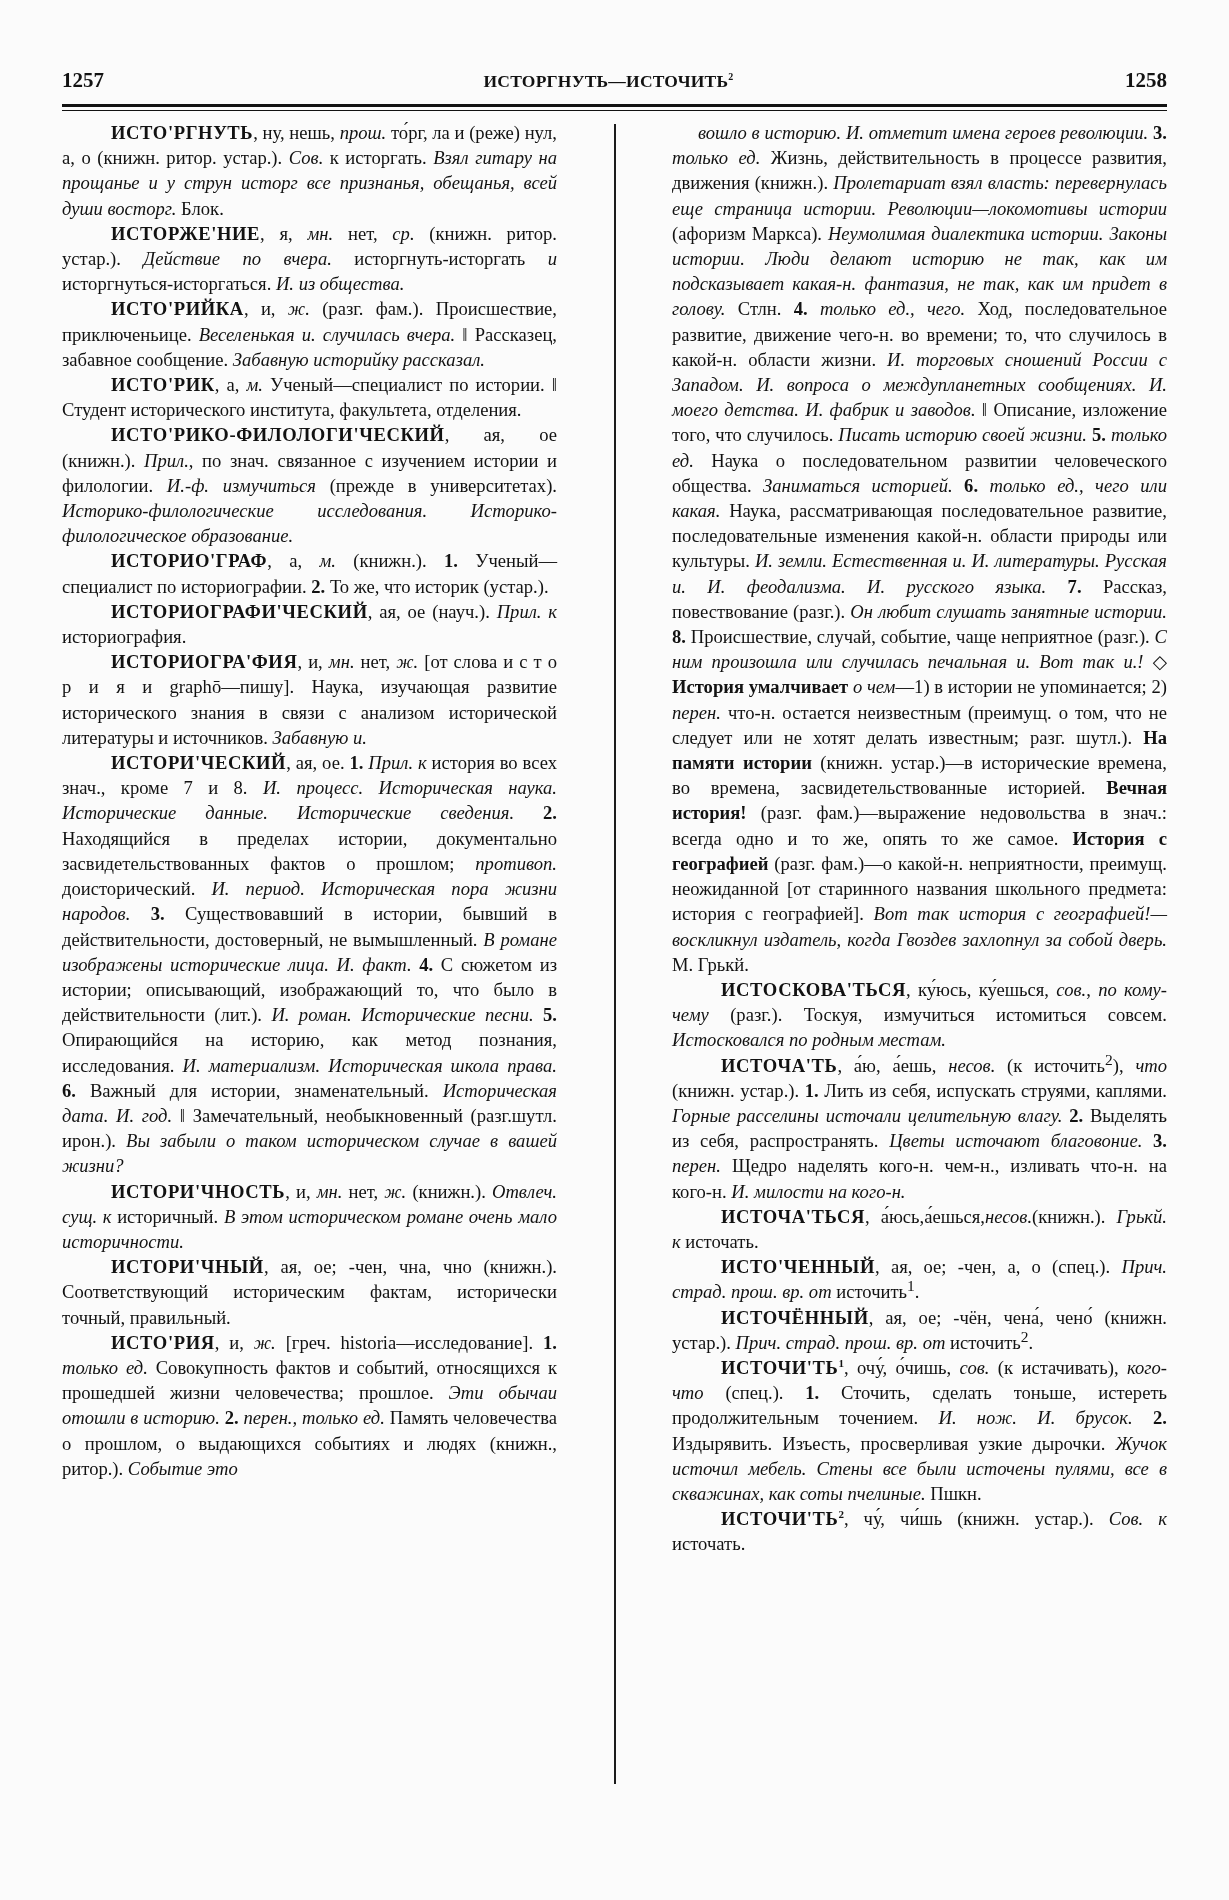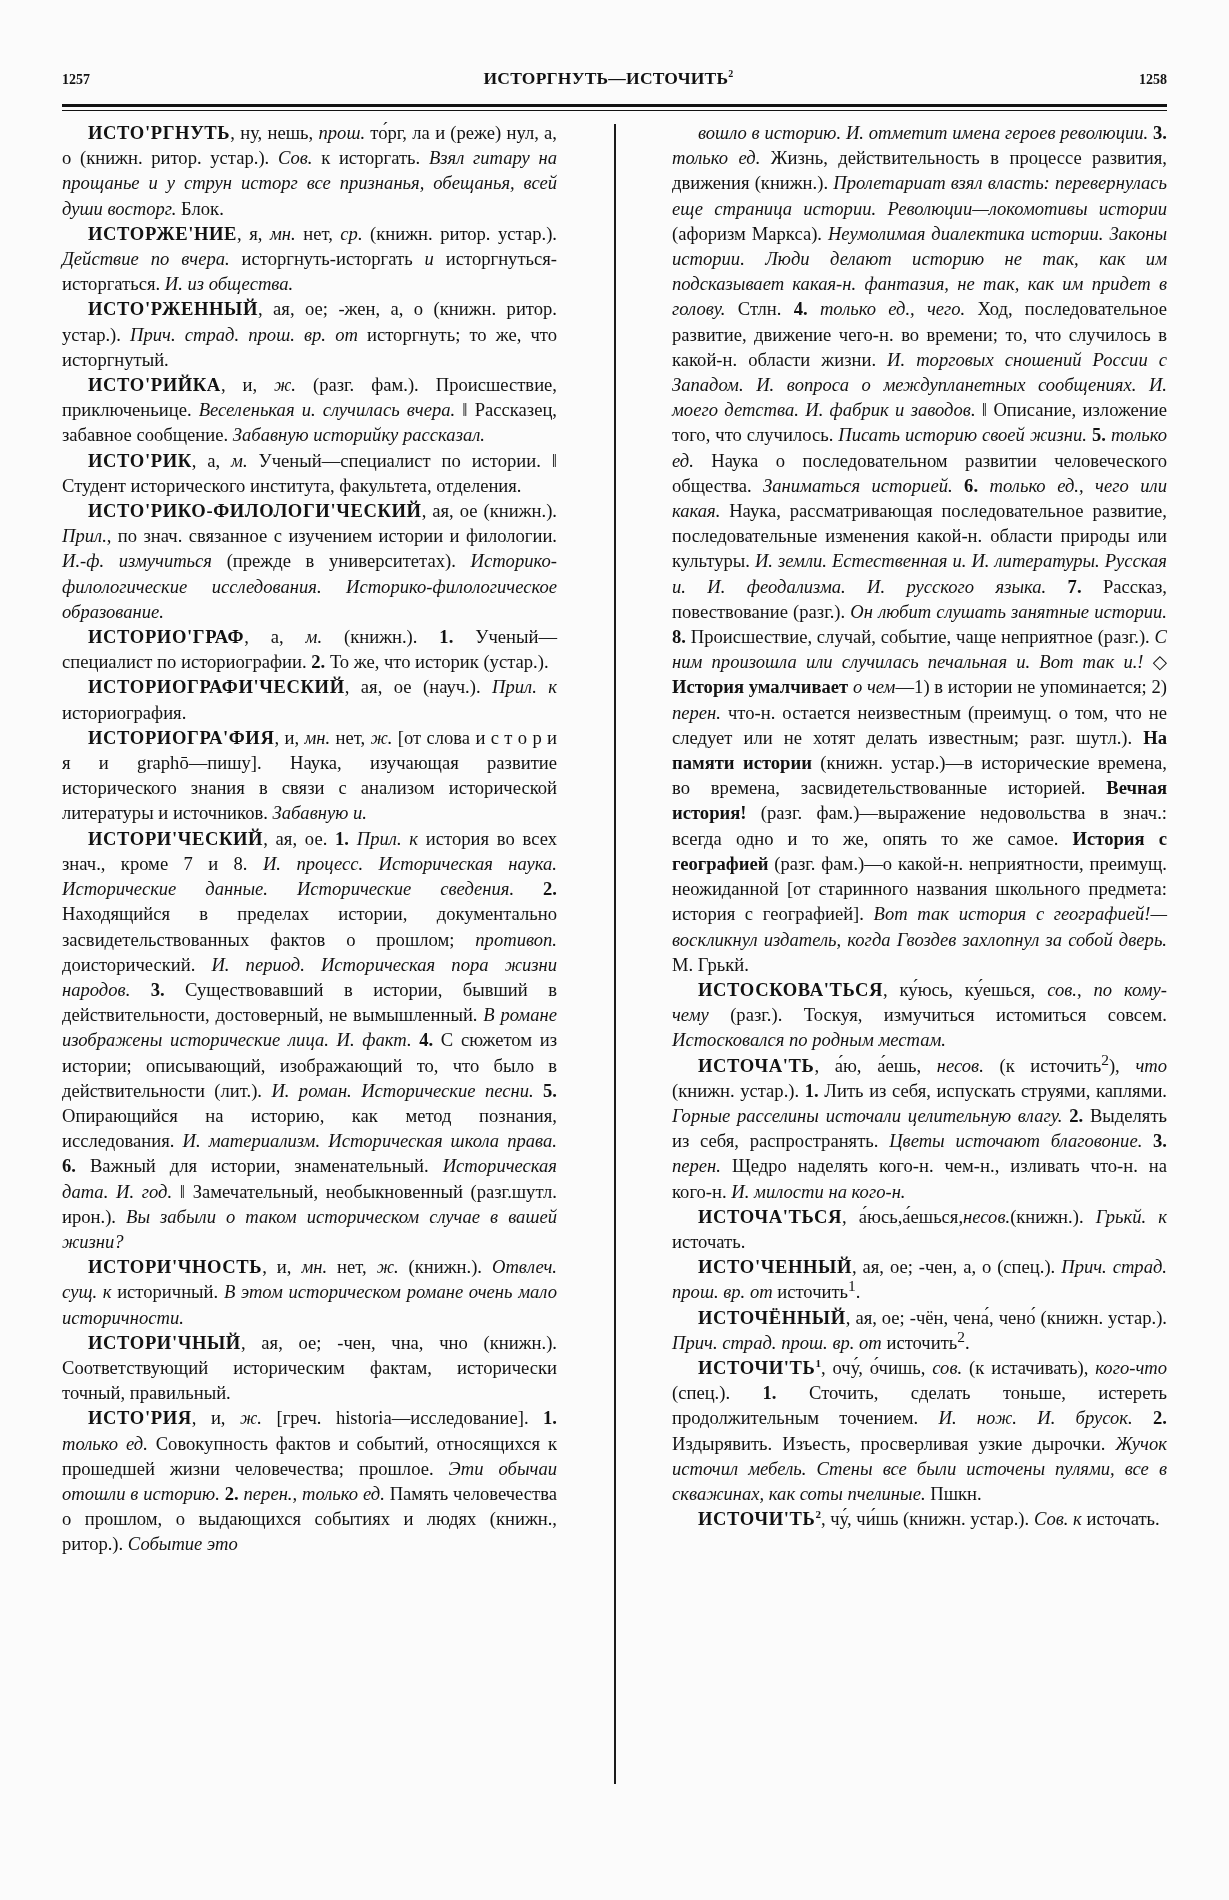--- a/index.html
+++ b/index.html
@@ -24,21 +24,21 @@
     left: 62px;
     right: 62px;
     top: 68px;
     height: 26px;
     display: flex;
     align-items: baseline;
     justify-content: space-between;
     font-weight: bold;
   }
   .folio {
-    font-size: 14px;
+    font-size: 21px;
     letter-spacing: 0px;
   }
   .runhead-title {
     font-size: 17.5px;
     letter-spacing: 0.2px;
     position: relative;
     left: -6px;
   }
   .runhead-title sup {
     font-size: 10px;
@@ -92,20 +92,21 @@
 
   
   .entry {
     margin: 0;
     text-indent: 26px;
     text-align: justify;
   }
   .hw {
     font-weight: bold;
     letter-spacing: 0.6px;
+    margin-left: 23px;
   }
   .hw sup {
     font-size: 11px;
     vertical-align: super;
     letter-spacing: 0;
   }
   i, .it { font-style: italic; }
   sup { line-height: 0; }
 </style>
 </head>
@@ -121,21 +122,20 @@
 
   <div class="rule-wrap">
     <div class="rule-thick"></div>
     <div class="rule-thin"></div>
   </div>
 
   <div class="columns">
     <div class="col col-left" id="col-left">
         <p class="entry"><span class="hw">ИСТО'РГНУТЬ</span><span>, ну, нешь, <i>прош.</i> то́рг, ла и (реже) нул, а, о (книжн. ритор. устар.). <i>Сов.</i> к исторгать. <i>Взял гитару на прощанье и у струн исторг все признанья, обещанья, всей души восторг.</i> Блок.</span></p>
         <p class="entry"><span class="hw">ИСТОРЖЕ'НИЕ</span><span>, я, <i>мн.</i> нет, <i>ср.</i> (книжн. ритор. устар.). <i>Действие по вчера.</i> исторгнуть-исторгать <i>и</i> исторгнуться-исторгаться. <i>И. из общества.</i></span></p>
-        <p class="entry"><span class="hw">ИСТО'РЖЕННЫЙ</span><span>, ая, ое; -жен, а, о (книжн. ритор. устар.). <i>Прич. страд. прош. вр. от</i> исторгнуть; то же, что исторгнутый.</span></p>
         <p class="entry"><span class="hw">ИСТО'РИЙКА</span><span>, и, <i>ж.</i> (разг. фам.). Происшествие, приключеньице. <i>Веселенькая и. случилась вчера.</i> ‖ Рассказец, забавное сообщение. <i>Забавную историйку рассказал.</i></span></p>
         <p class="entry"><span class="hw">ИСТО'РИК</span><span>, а, <i>м.</i> Ученый—специалист по истории. ‖ Студент исторического института, факультета, отделения.</span></p>
         <p class="entry"><span class="hw">ИСТО'РИКО-ФИЛОЛОГИ'ЧЕСКИЙ</span><span>, ая, ое (книжн.). <i>Прил.</i>, по знач. связанное с изучением истории и филологии. <i>И.-ф. измучиться</i> (прежде в университетах). <i>Историко-филологические исследования. Историко-филологическое образование.</i></span></p>
         <p class="entry"><span class="hw">ИСТОРИО'ГРАФ</span><span>, а, <i>м.</i> (книжн.). <b>1.</b> Ученый—специалист по историографии. <b>2.</b> То же, что историк (устар.).</span></p>
         <p class="entry"><span class="hw">ИСТОРИОГРАФИ'ЧЕСКИЙ</span><span>, ая, ое (науч.). <i>Прил. к</i> историография.</span></p>
         <p class="entry"><span class="hw">ИСТОРИОГРА'ФИЯ</span><span>, и, <i>мн.</i> нет, <i>ж.</i> [от слова и с т о р и я и graphō—пишу]. Наука, изучающая развитие исторического знания в связи с анализом исторической литературы и источников. <i>Забавную и.</i></span></p>
         <p class="entry"><span class="hw">ИСТОРИ'ЧЕСКИЙ</span><span>, ая, ое. <b>1.</b> <i>Прил. к</i> история во всех знач., кроме 7 и 8. <i>И. процесс. Историческая наука. Исторические данные. Исторические сведения.</i> <b>2.</b> Находящийся в пределах истории, документально засвидетельствованных фактов о прошлом; <i>противоп.</i> доисторический. <i>И. период. Историческая пора жизни народов.</i> <b>3.</b> Существовавший в истории, бывший в действительности, достоверный, не вымышленный. <i>В романе изображены исторические лица. И. факт.</i> <b>4.</b> С сюжетом из истории; описывающий, изображающий то, что было в действительности (лит.). <i>И. роман. Исторические песни.</i> <b>5.</b> Опирающийся на историю, как метод познания, исследования. <i>И. материализм. Историческая школа права.</i> <b>6.</b> Важный для истории, знаменательный. <i>Историческая дата. И. год.</i> ‖ Замечательный, необыкновенный (разг.шутл. ирон.). <i>Вы забыли о таком историческом случае в вашей жизни?</i></span></p>
         <p class="entry"><span class="hw">ИСТОРИ'ЧНОСТЬ</span><span>, и, <i>мн.</i> нет, <i>ж.</i> (книжн.). <i>Отвлеч. сущ. к</i> историчный. <i>В этом историческом романе очень мало историчности.</i></span></p>
         <p class="entry"><span class="hw">ИСТОРИ'ЧНЫЙ</span><span>, ая, ое; -чен, чна, чно (книжн.). Соответствующий историческим фактам, исторически точный, правильный.</span></p>
         <p class="entry"><span class="hw">ИСТО'РИЯ</span><span>, и, <i>ж.</i> [греч. historia—исследование]. <b>1.</b> <i>только ед.</i> Совокупность фактов и событий, относящихся к прошедшей жизни человечества; прошлое. <i>Эти обычаи отошли в историю.</i> <b>2.</b> <i>перен., только ед.</i> Память человечества о прошлом, о выдающихся событиях и людях (книжн., ритор.). <i>Событие это</i></span></p>

